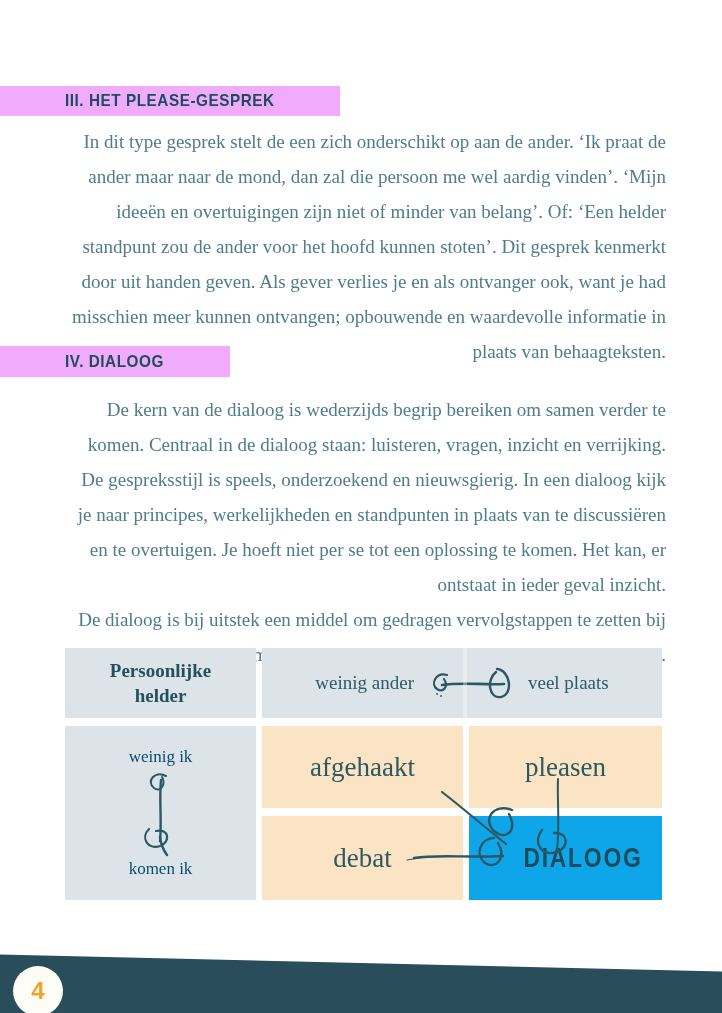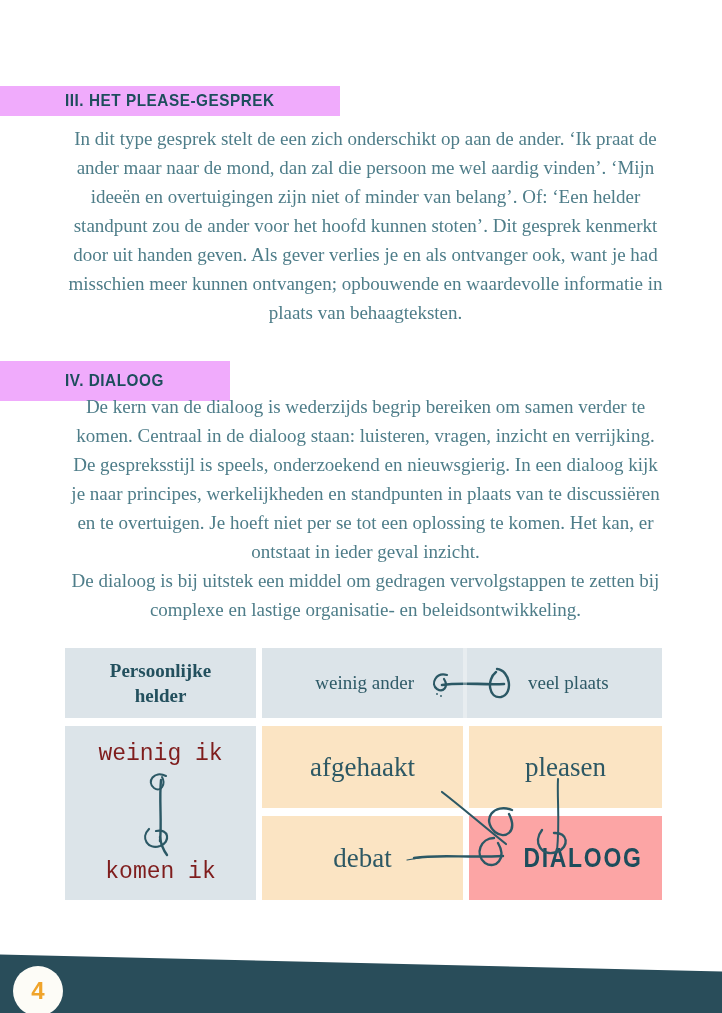--- a/index.html
+++ b/index.html
@@ -7,54 +7,54 @@
     position:relative; width:722px; height:1013px; background:#ffffff;
     overflow:hidden; font-family:"Liberation Serif", serif;
   }
 
   
   .heading-bar {
     position:absolute; left:0; background:#f0abfc;
     display:flex; align-items:center; padding-left:65px; box-sizing:border-box;
   }
   .heading-bar.h1 { top:86px;  width:340px; height:30px; }
-  .heading-bar.h2 { top:346px; width:230px; height:40px;margin-top:15px; }
+  .heading-bar.h2 { top:346px; width:230px; height:31px; }
   .heading-text {
     font-family:"Liberation Sans", sans-serif; font-weight:800; font-size:17px;
     color:#1d4d5c; letter-spacing:0.6px; white-space:nowrap;
     transform:scaleX(0.9); transform-origin:left center; display:inline-block;
   }
 
   
   .para {
     position:absolute; left:65px; width:601px;
-    font-size:19px; line-height:29px; color:#4e7d89; text-align:center;
+    font-size:19px; line-height:35px; color:#4e7d89; text-align:right;
   }
   .para.p1 { top:124px; }
   .para.p2 { top:392px; }
   .para .sub + .sub { display:block; }
 
   
   .matrix {
     position:absolute; left:65px; top:648px; width:597px; height:252px;
     display:grid; grid-template-columns:191px 201px 193px;
     grid-template-rows:70px 82px 84px; column-gap:6px; row-gap:8px;
   }
   .cell { display:flex; align-items:center; justify-content:center; box-sizing:border-box; }
   .bgblue  { background:#dce4e9; }
   .bgpeach { background:#fbe4c3; }
-  .bggreen { background:#fca5a5; }
+  .bggreen { background:#0ea5e9; }
 
   .corner { grid-column:1; grid-row:1; color:#23505e; font-weight:bold; font-size:19px; line-height:25px; text-align:center; }
   .corner .corner-label { width:130px; }
 
   .xaxis { grid-column:2 / 4; grid-row:1; position:relative; color:#2e5a67; font-size:19px; gap:11px; }
   .xaxis .divider { position:absolute; left:201px; top:0; bottom:0; width:4px; background:rgba(255,255,255,0.35); }
 
-  .yaxis { grid-column:1; grid-row:2 / 4; flex-direction:column; color:#7f1d1d; font-size:23px; gap:2px;font-family:Liberation Mono, monospace; }
+  .yaxis { grid-column:1; grid-row:2 / 4; flex-direction:column; color:#0c4a6e; font-size:17px; gap:2px; }
 
   .word-cell { font-size:27px; color:#2d5864; }
   .cell-afgehaakt { grid-column:2; grid-row:2; }
   .cell-pleasen   { grid-column:3; grid-row:2; }
   .cell-debat     { grid-column:2; grid-row:3; }
   .cell-dialoog   { grid-column:3; grid-row:3; padding-left:34px; }
   .dialoog-text {
     font-family:"Liberation Sans", sans-serif; font-weight:800; font-size:27px;
     color:#1d4d5c; letter-spacing:2px; display:inline-block;
     transform:scaleX(0.85); transform-origin:center;

